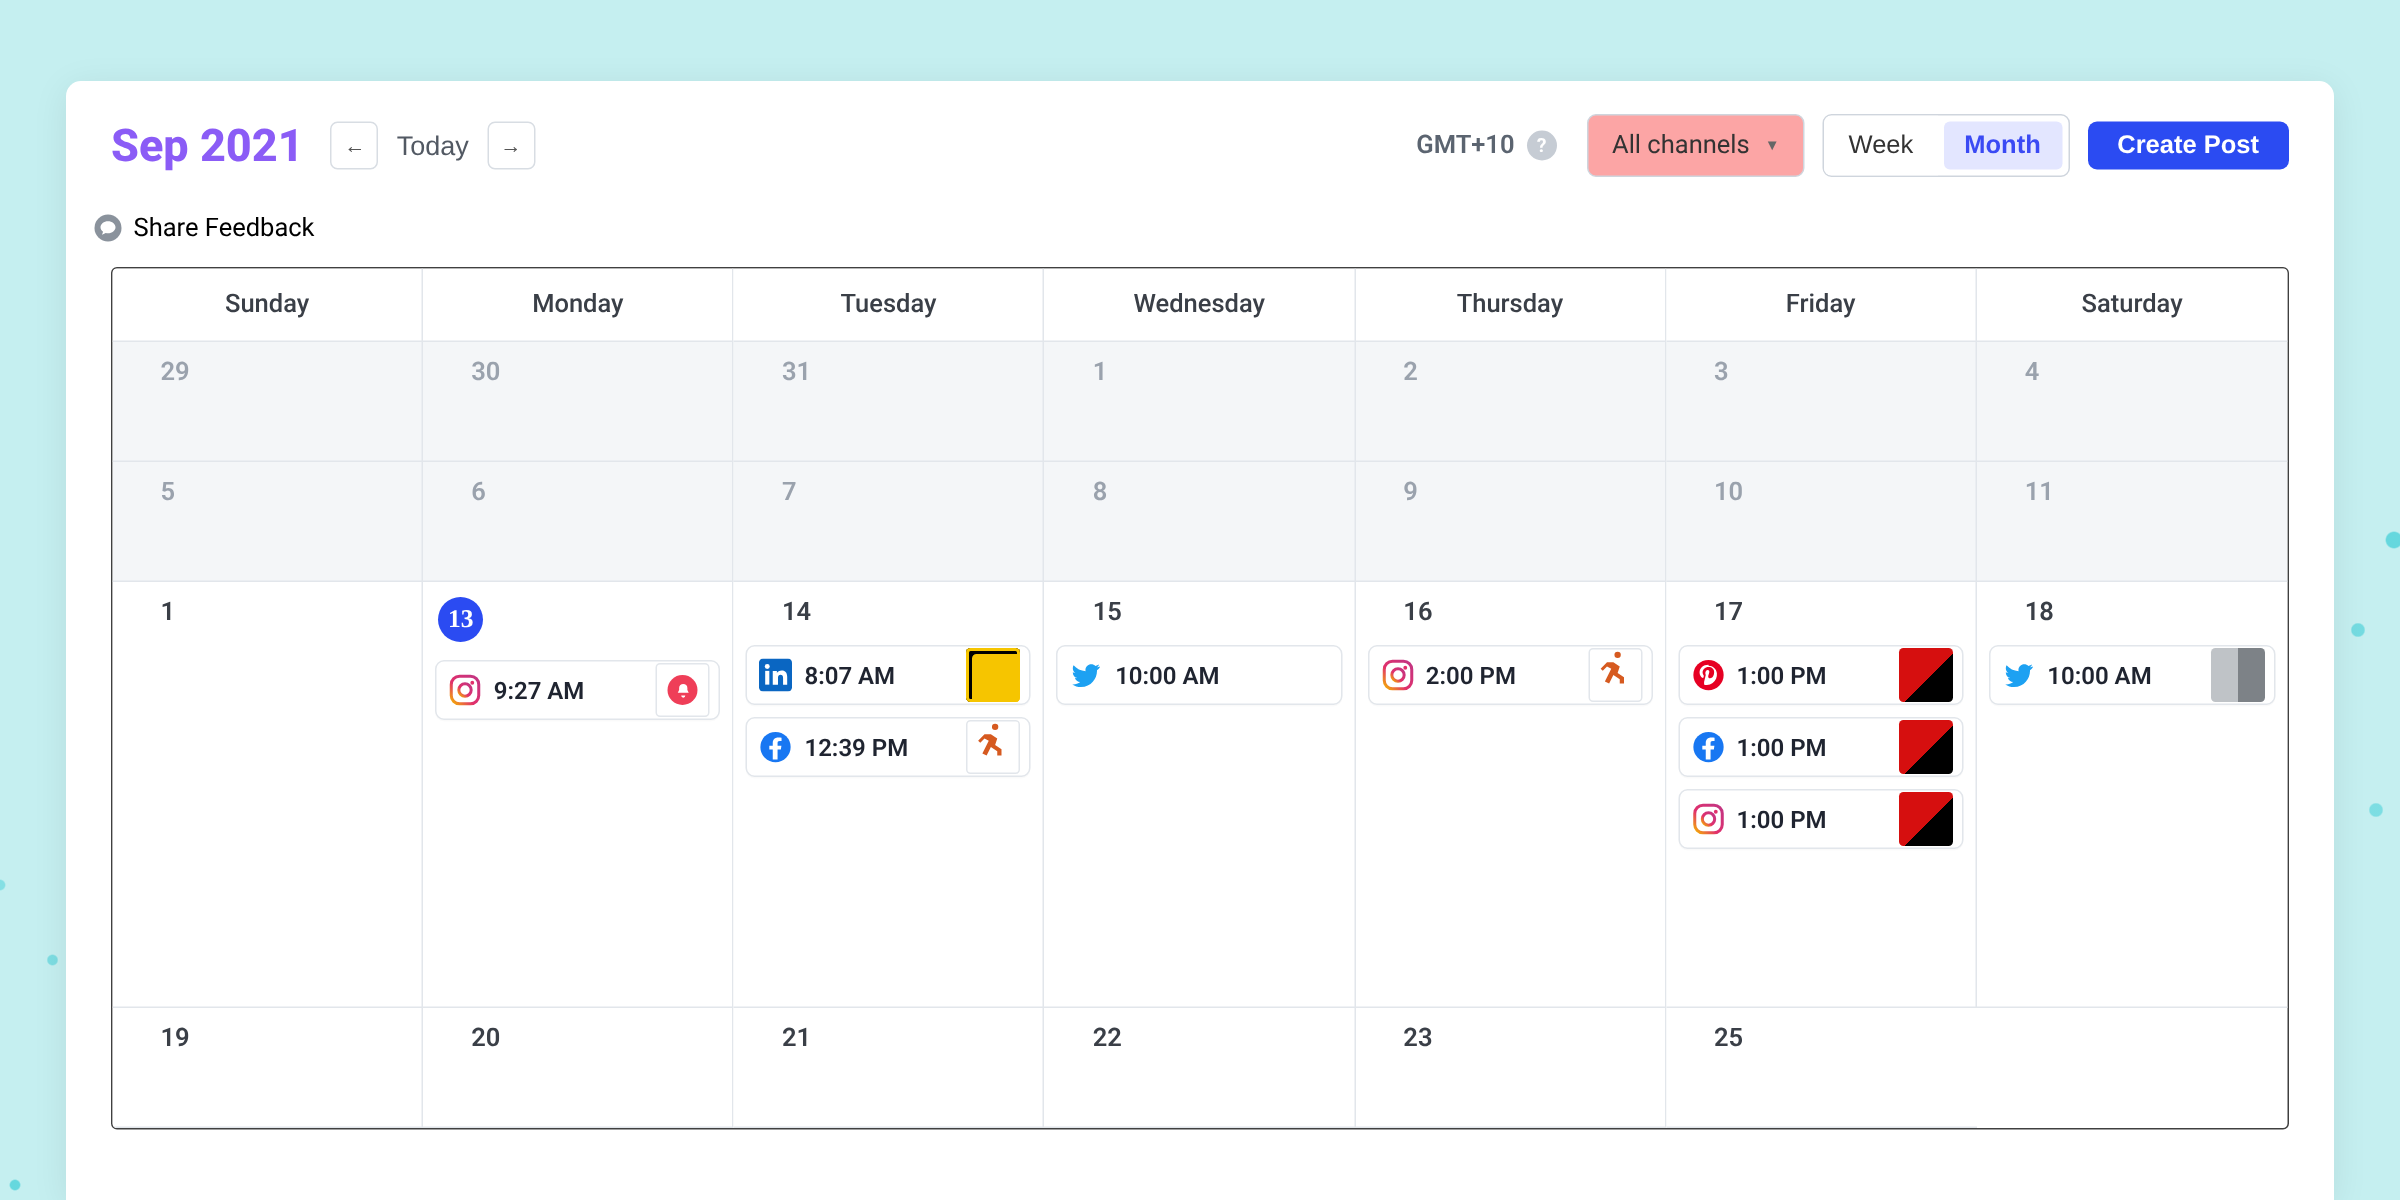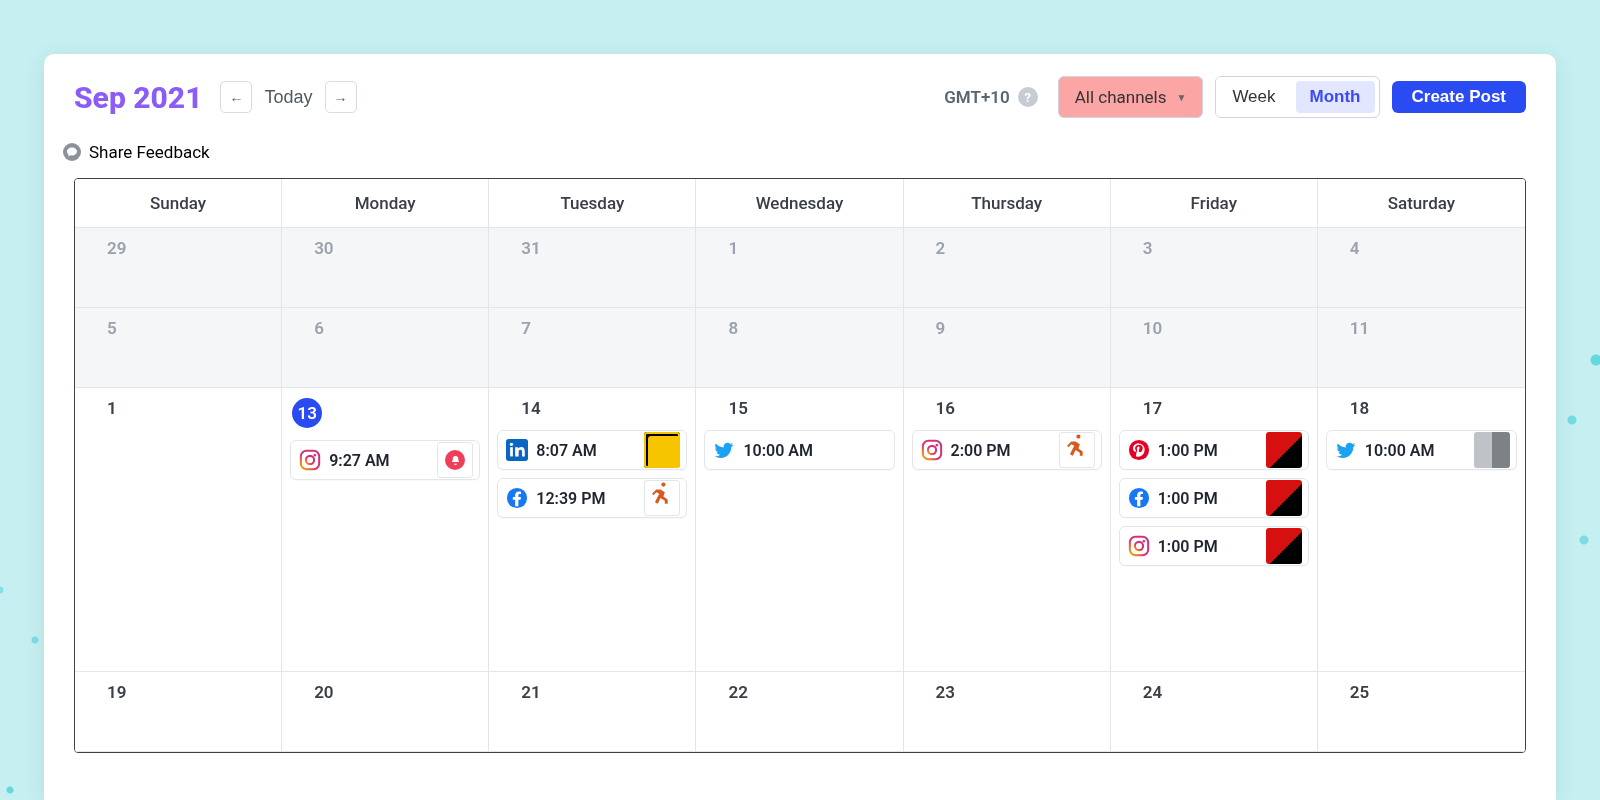--- a/index.html
+++ b/index.html
@@ -204,20 +204,21 @@
     background: #2b4bf2;
     color: #fff;
     width: 30px;
     height: 30px;
     border-radius: 50%;
     display: inline-flex;
     align-items: center;
     justify-content: center;
     padding: 0;
     margin-left: 2px;
+    font-family: Liberation Serif, serif;
   }
   .events { margin-top: 12px; display: flex; flex-direction: column; gap: 8px; }
   .event {
     border: 1px solid #e2e6eb;
     border-radius: 6px;
     height: 40px;
     display: flex;
     align-items: center;
     padding: 0 6px 0 8px;
     gap: 8px;
@@ -444,19 +445,18 @@
                 <div class="thumb" style="background: linear-gradient(90deg, rgb(191, 195, 199) 50%, rgb(125, 130, 135) 50%);"></div>
               </div>
             </div></div>
         </div>
         <div class="week">
           <div class="cell"><span class="daynum">19</span></div>
           <div class="cell"><span class="daynum">20</span></div>
           <div class="cell"><span class="daynum">21</span></div>
           <div class="cell"><span class="daynum">22</span></div>
           <div class="cell"><span class="daynum">23</span></div>
-          <div class="cell"><span class="daynum">24</span></div>
           <div class="cell"><span class="daynum">25</span></div>
         </div>
       </div>
   </div>
 
 </div>
 
 </body></html>

